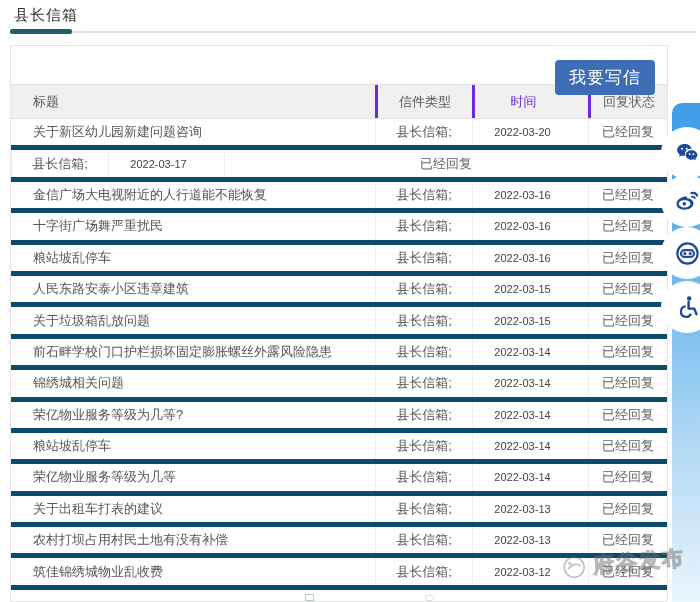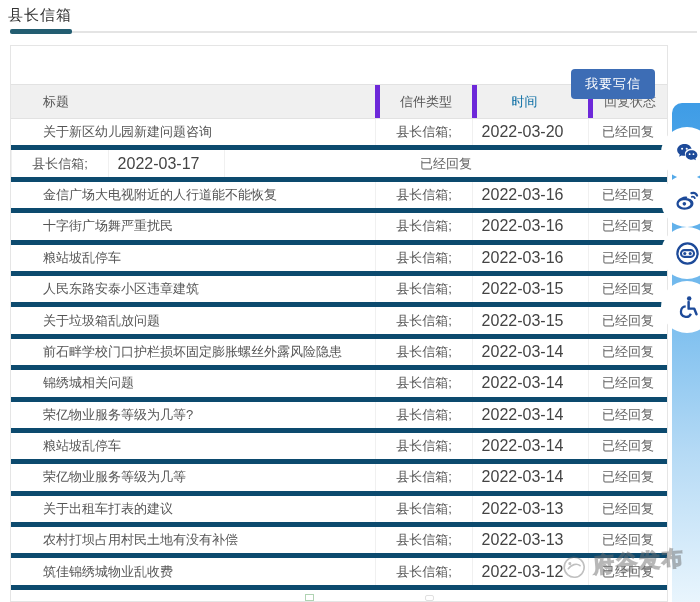--- a/index.html
+++ b/index.html
@@ -1,41 +1,41 @@
 <!DOCTYPE html>
 <html><head>
 <meta charset="utf-8">
 <style>
   * { margin:0; padding:0; box-sizing:border-box; }
   html,body { background:#fff; }
   body { font-family:"Liberation Sans","DejaVu Sans",sans-serif; }
   #screen { position:relative; width:700px; height:602px; overflow:hidden; background:#fff; }
 
   
-  .page-title { position:absolute; left:8px; top:6px; font-size:15px; color:#333; letter-spacing:1px; }
+  .page-title { position:absolute; left:14px; top:6px; font-size:15px; color:#333; letter-spacing:1px; }
   .rule { position:absolute; left:10px; top:31px; width:687px; height:2px; background:#e4e4e4; }
   .rule-accent { position:absolute; left:10px; top:29px; width:62px; height:5px; background:#235d71; border-radius:2px; }
 
   
   .container { position:absolute; left:10px; top:45px; width:658px; height:557px; background:#fff; border:1px solid #e5e5e5; }
 
   
   .toolbar { position:relative; height:38px; }
-  .write-btn { position:absolute; right:12px; top:23px; background:#3d6db5; color:#fff; font-size:13px; padding:6px 14px; border:none; border-radius:4px; cursor:pointer; font-family:inherit; letter-spacing:1px; }
+  .write-btn { position:absolute; right:12px; top:14px; background:#3d6db5; color:#fff; font-size:17px; padding:6px 14px; border:none; border-radius:4px; cursor:pointer; font-family:inherit; letter-spacing:1px; }
 
   
   .thead { display:flex; align-items:center; height:35px; background:#f0f0f0; border-top:1px solid #e2e2e2; border-bottom:1px solid #e2e2e2; font-size:13px; color:#555; }
   .trow { display:flex; align-items:center; height:31.4px; border-bottom:5px solid #0c4a6e; font-size:13px; color:#555; background:#fff; }
   .cell { overflow:hidden; white-space:nowrap; text-overflow:ellipsis; }
-  .c0 { width:364px; padding-left:32px; text-align:left; }
+  .c0 { width:364px; padding-left:22px; text-align:left; }
   .c1 { width:97px; text-align:center; }
-  .c2 { width:100px; text-align:center; color:#444; font-size:16px; }
+  .c2 { width:100px; text-align:center; color:#444; font-size:11px; }
   .c3 { flex:1; text-align:center; color:#636363;margin-left:16px; }
-  .thead .c2 { color:#0369a1; font-size:13px; }
-  .thead .c1, .thead .c2, .thead .c3 { border-left:5px solid #6d28d9; height:100%; display:flex; align-items:center; justify-content:center; }
+  .thead .c2 { color:#6d28d9; font-size:13px; }
+  .thead .c1, .thead .c2, .thead .c3 { border-left:3px solid #6d28d9; height:100%; display:flex; align-items:center; justify-content:center; }
   .trow .c1, .trow .c2, .trow .c3 { border-left:1px solid #f0f0f0; height:100%; display:flex; align-items:center; justify-content:center; }
 
   
   .blue-band { position:absolute; left:672px; top:103px; width:28px; height:499px;
     background:linear-gradient(180deg,#3e9ce6 0%,#58ace9 18%,#7fc0ef 45%,#b5daf5 70%,#e9f5fd 100%);
     border-top-left-radius:10px; }
 
   
   .float-circle { position:absolute; left:661px; width:52px; height:52px; border-radius:50%;
     background:#fff; display:flex; align-items:center; justify-content:center; cursor:pointer; }

